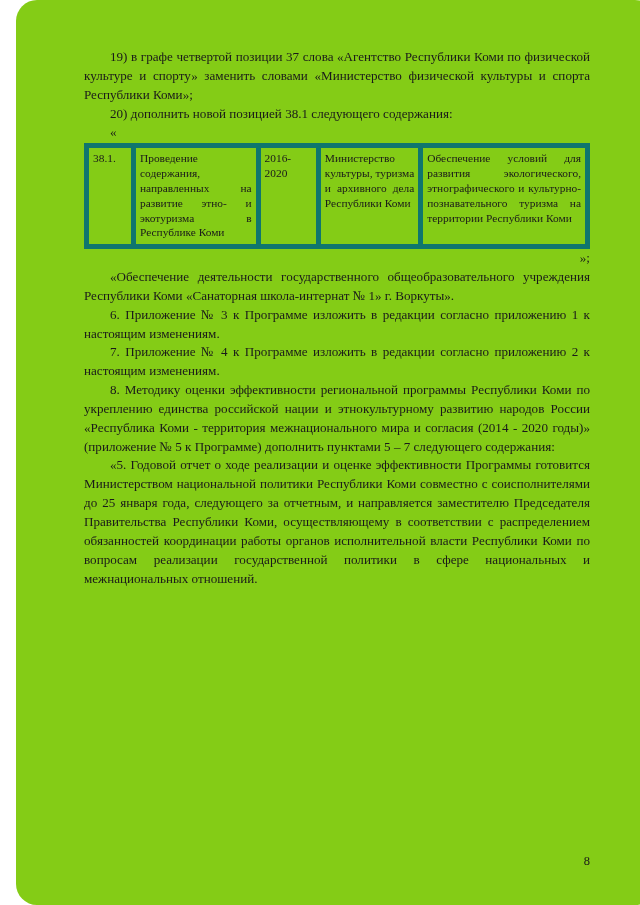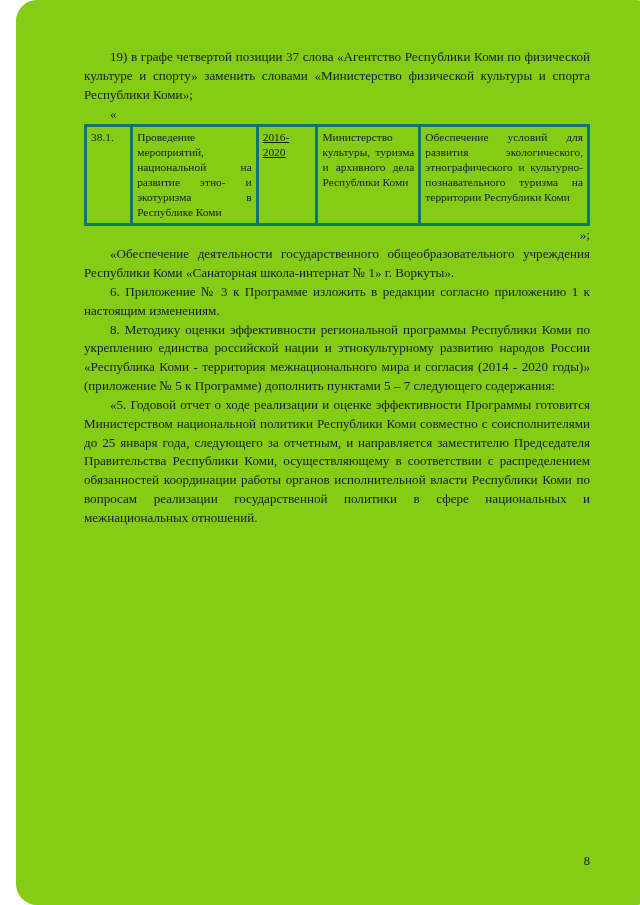--- a/index.html
+++ b/index.html
@@ -51,66 +51,68 @@
   .quote-close {
     text-align: right;
   }
   table.pos-table {
     border-collapse: collapse;
     width: 100%;
     margin: 1px 0 0 0;
     table-layout: fixed;
   }
   table.pos-table td {
-    border: 3px solid #0f766e;
+    border: 5px solid #0f766e;
     vertical-align: top;
     padding: 3px 4px 4px 4px;
     font-size: 11.4px;
     line-height: 1.3;
     text-align: justify;
     text-justify: inter-word;
   }
   td.c1 { width: 8%; text-align: center; padding-top: 4px;}
   td.c2 { width: 25.5%; }
-  td.c3 { width: 11%; text-align: center; text-decoration: underline; }
+  td.c3 { width: 11%; text-align: center; }
   td.c4 { width: 20.5%; }
   td.c5 { width: 35%; }
   .page-number {
     position: absolute;
     right: 66px;
     bottom: 36px;
     font-size: 12.5px;
     font-family: "Liberation Serif", serif;
   }
 </style>
 </head>
 <body>
 
 <div class="page">
   <div class="content">
 
     <p class="indent">19) в графе четвертой позиции 37 слова «Агентство Республики Коми по физической культуре и спорту» заменить словами «Министерство физической культуры и спорта Республики Коми»;</p>
+    <p class="indent">20) дополнить новой позицией 38.1 следующего содержания:</p>
 
     <p class="quote-open">«</p>
 
     <table class="pos-table">
       <tbody>
         <tr>
           <td class="c1">38.1.</td>
-          <td class="c2">Проведение мероприятий, национальной на развитие этно- и экотуризма в Республике Коми</td>
+          <td class="c2">Проведение содержания, направленных на развитие этно- и экотуризма в Республике Коми</td>
           <td class="c3">2016-2020</td>
           <td class="c4">Министерство культуры, туризма и архивного дела Республики Коми</td>
           <td class="c5">Обеспечение условий для развития экологического, этнографического и культурно-познавательного туризма на территории Республики Коми</td>
         </tr>
       </tbody>
     </table>
 
     <p class="quote-close">»;</p>
 
     <p class="indent">«Обеспечение деятельности государственного общеобразовательного учреждения Республики Коми «Санаторная школа-интернат № 1» г. Воркуты».</p>
     <p class="indent">6. Приложение № 3 к Программе изложить в редакции согласно приложению 1 к настоящим изменениям.</p>
+    <p class="indent">7. Приложение № 4 к Программе изложить в редакции согласно приложению 2 к настоящим изменениям.</p>
     <p class="indent">8. Методику оценки эффективности региональной программы Республики Коми по укреплению единства российской нации и этнокультурному развитию народов России «Республика Коми - территория межнационального мира и согласия (2014 - 2020 годы)» (приложение № 5 к Программе) дополнить пунктами 5 – 7 следующего содержания:</p>
     <p class="indent">«5. Годовой отчет о ходе реализации и оценке эффективности Программы готовится Министерством национальной политики Республики Коми совместно с соисполнителями до 25 января года, следующего за отчетным, и направляется заместителю Председателя Правительства Республики Коми, осуществляющему в соответствии с распределением обязанностей координации работы органов исполнительной власти Республики Коми по вопросам реализации государственной политики в сфере национальных и межнациональных отношений.</p>
 
   </div>
 
   <div class="page-number">8</div>
 </div>
 
 </body></html>

